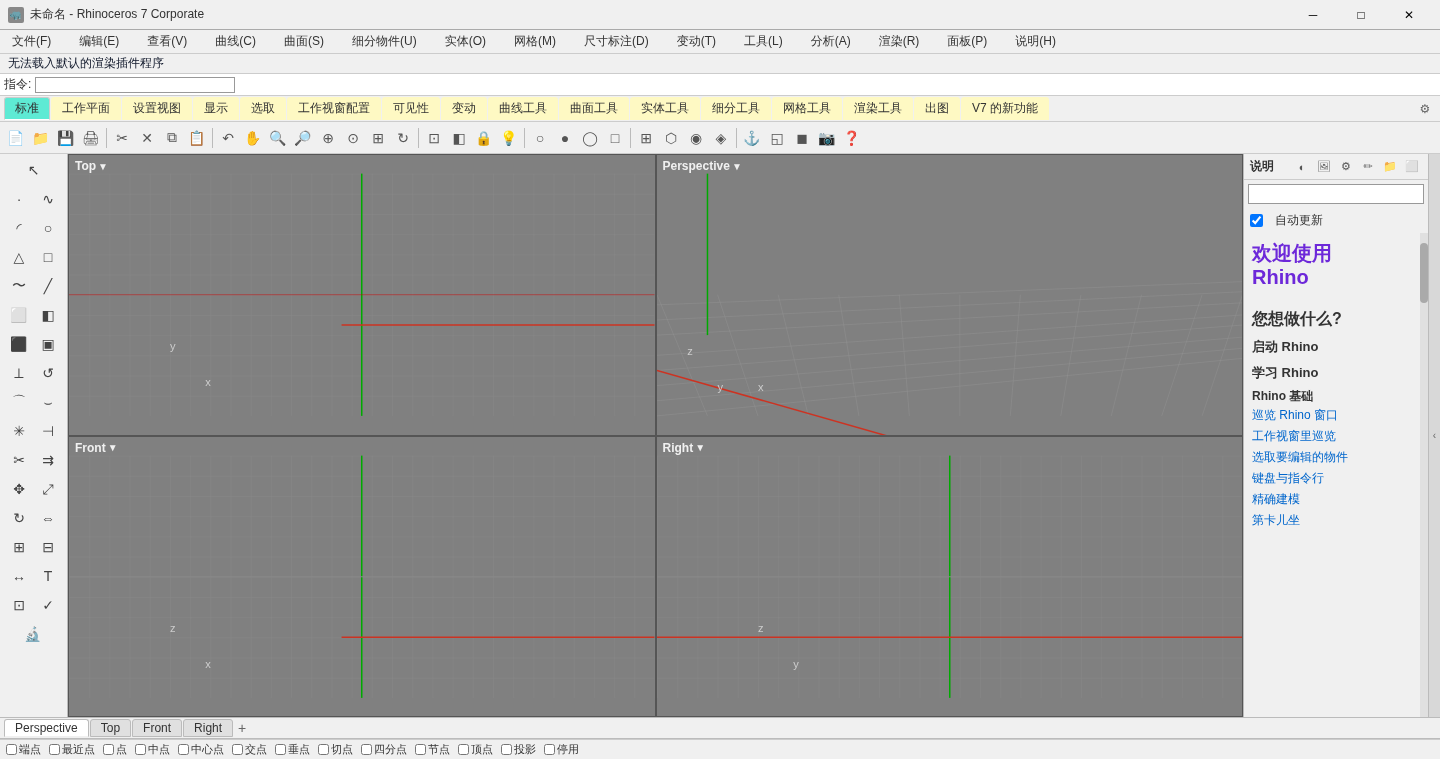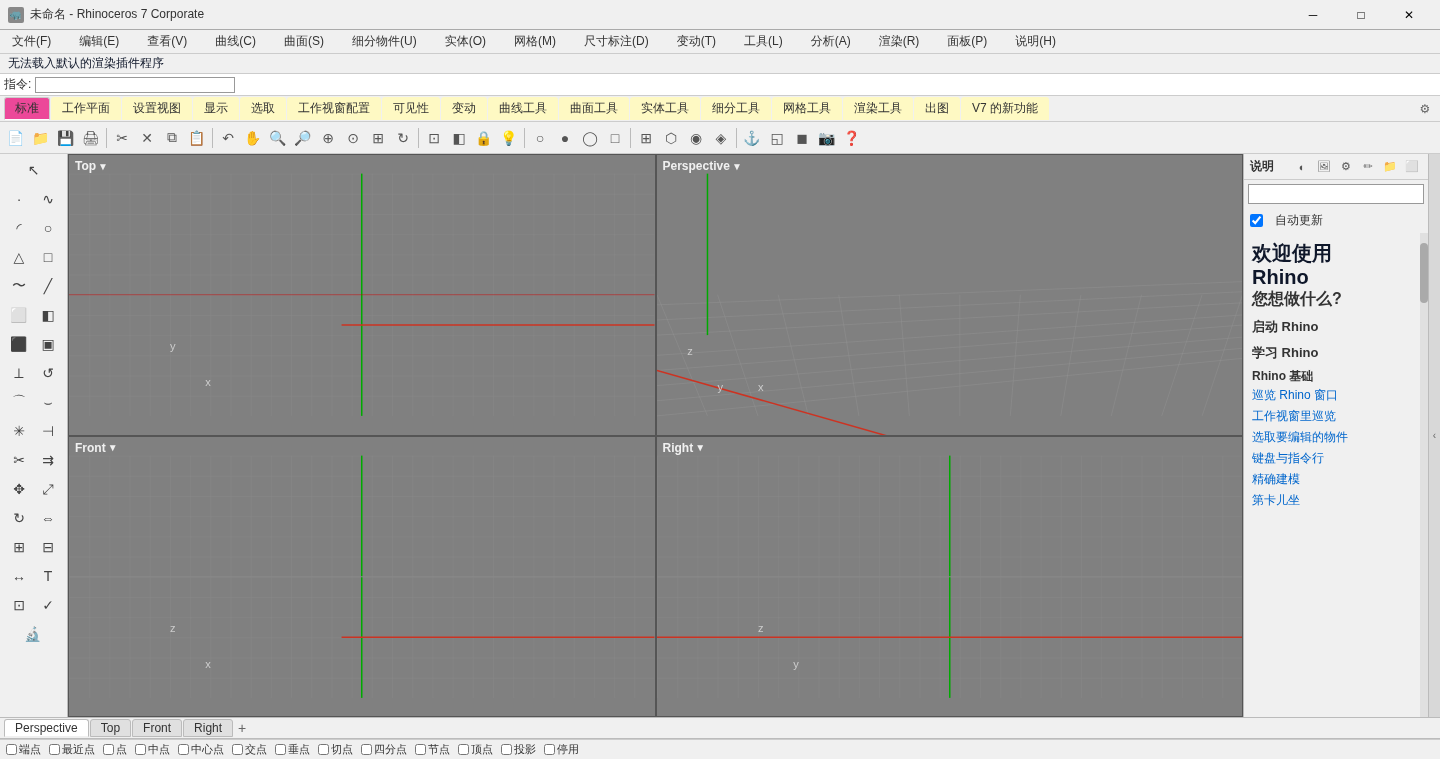--- a/index.html
+++ b/index.html
@@ -21,21 +21,21 @@
     #infobar { height: 20px; background: #f0f0f0; display: flex; align-items: center; padding: 0 8px; border-bottom: 1px solid #ccc; font-size: 12px; color: #0f172a; }
 
     
     #cmdbar { height: 22px; background: #ffffff; display: flex; align-items: center; padding: 0 4px; border-bottom: 1px solid #ccc; }
     #cmdlabel { font-size: 12px; color: #333; margin-right: 4px; }
     #cmdinput { border: 1px solid #999; height: 16px; width: 200px; font-size: 12px; padding: 0 2px; outline: none; }
 
     
     #toolbar-tabs { height: 26px; background: #f0f0f0; display: flex; align-items: center; border-bottom: 1px solid #ccc; padding: 0 4px; gap: 1px; }
     .toolbar-tab { padding: 2px 10px; cursor: pointer; font-size: 12px; color: #333; border: 1px solid transparent; border-radius: 3px 3px 0 0; background: #fef9c3; }
-    .toolbar-tab.active { background: #ec4899; border-color: #ccc; border-bottom-color: #fff; }
+    .toolbar-tab.active { background: #5eead4; border-color: #ccc; border-bottom-color: #fff; }
     #toolbar-settings { margin-left: auto; width: 22px; height: 22px; display: flex; align-items: center; justify-content: center; cursor: pointer; color: #666; }
 
     
     #icontoolbar { height: 32px; background: #f0f0f0; display: flex; align-items: center; padding: 0 4px; border-bottom: 1px solid #ccc; gap: 1px; overflow: hidden; }
     .tb-icon { width: 24px; height: 24px; display: flex; align-items: center; justify-content: center; cursor: pointer; border: 1px solid transparent; border-radius: 2px; font-size: 14px; color: #555; }
     .tb-sep { width: 1px; height: 20px; background: #bbb; margin: 0 2px; }
 
     
     #main { display: flex; height: calc(759px - 30px - 24px - 20px - 22px - 26px - 32px - 22px - 20px); }
 
@@ -56,21 +56,21 @@
     #right-panel { width: 185px; background: #f0f0f0; border-left: 1px solid #bbb; display: flex; flex-direction: column; overflow: hidden; }
     #right-panel-header { height: 26px; display: flex; align-items: center; justify-content: space-between; padding: 0 6px; border-bottom: 1px solid #ccc; }
     #right-panel-title { font-size: 12px; color: #333; font-weight: bold; }
     #right-panel-icons { display: flex; gap: 2px; }
     .rp-icon { width: 20px; height: 20px; display: flex; align-items: center; justify-content: center; cursor: pointer; border: 1px solid transparent; border-radius: 2px; font-size: 11px; color: #555; }
     #right-panel-search { padding: 4px; }
     #rp-search-input { width: 100%; height: 20px; border: 1px solid #999; font-size: 11px; padding: 0 2px; }
     #autoupdate { display: flex; align-items: center; gap: 12px; padding: 4px 6px; font-size: 12px; color: #333; }
     #autoupdate input { cursor: pointer; }
     #welcome-section { padding: 8px; overflow-y: auto; flex: 1; }
-    #welcome-title { font-size: 20px; font-weight: bold; color: #0f172a; line-height: 1.2; margin-bottom: 0; }
+    #welcome-title { font-size: 20px; font-weight: bold; color: #6d28d9; line-height: 1.2; margin-bottom: 20px; }
     #what-title { font-size: 16px; font-weight: bold; color: #333; margin-bottom: 8px; }
     .welcome-link { color: #0066cc; text-decoration: none; font-size: 12px; cursor: pointer; display: block; margin-bottom: 4px; }
     .section-title { font-size: 13px; font-weight: bold; color: #333; margin: 8px 0 4px; }
     .sub-section-title { font-size: 12px; font-weight: bold; color: #333; margin: 6px 0 2px; }
     #rp-scrollbar { width: 8px; height: 60px; background: #aaa; border-radius: 4px; position: relative; top: 10px; cursor: pointer; }
     #right-panel-wrapper { position: relative; flex: 1; overflow: hidden; display: flex; }
     #right-panel-content { flex: 1; overflow-y: hidden; }
 
     
     #collapse-arrow { width: 12px; background: #d8d8d8; display: flex; align-items: center; justify-content: center; cursor: pointer; border-left: 1px solid #bbb; font-size: 10px; color: #666; }

